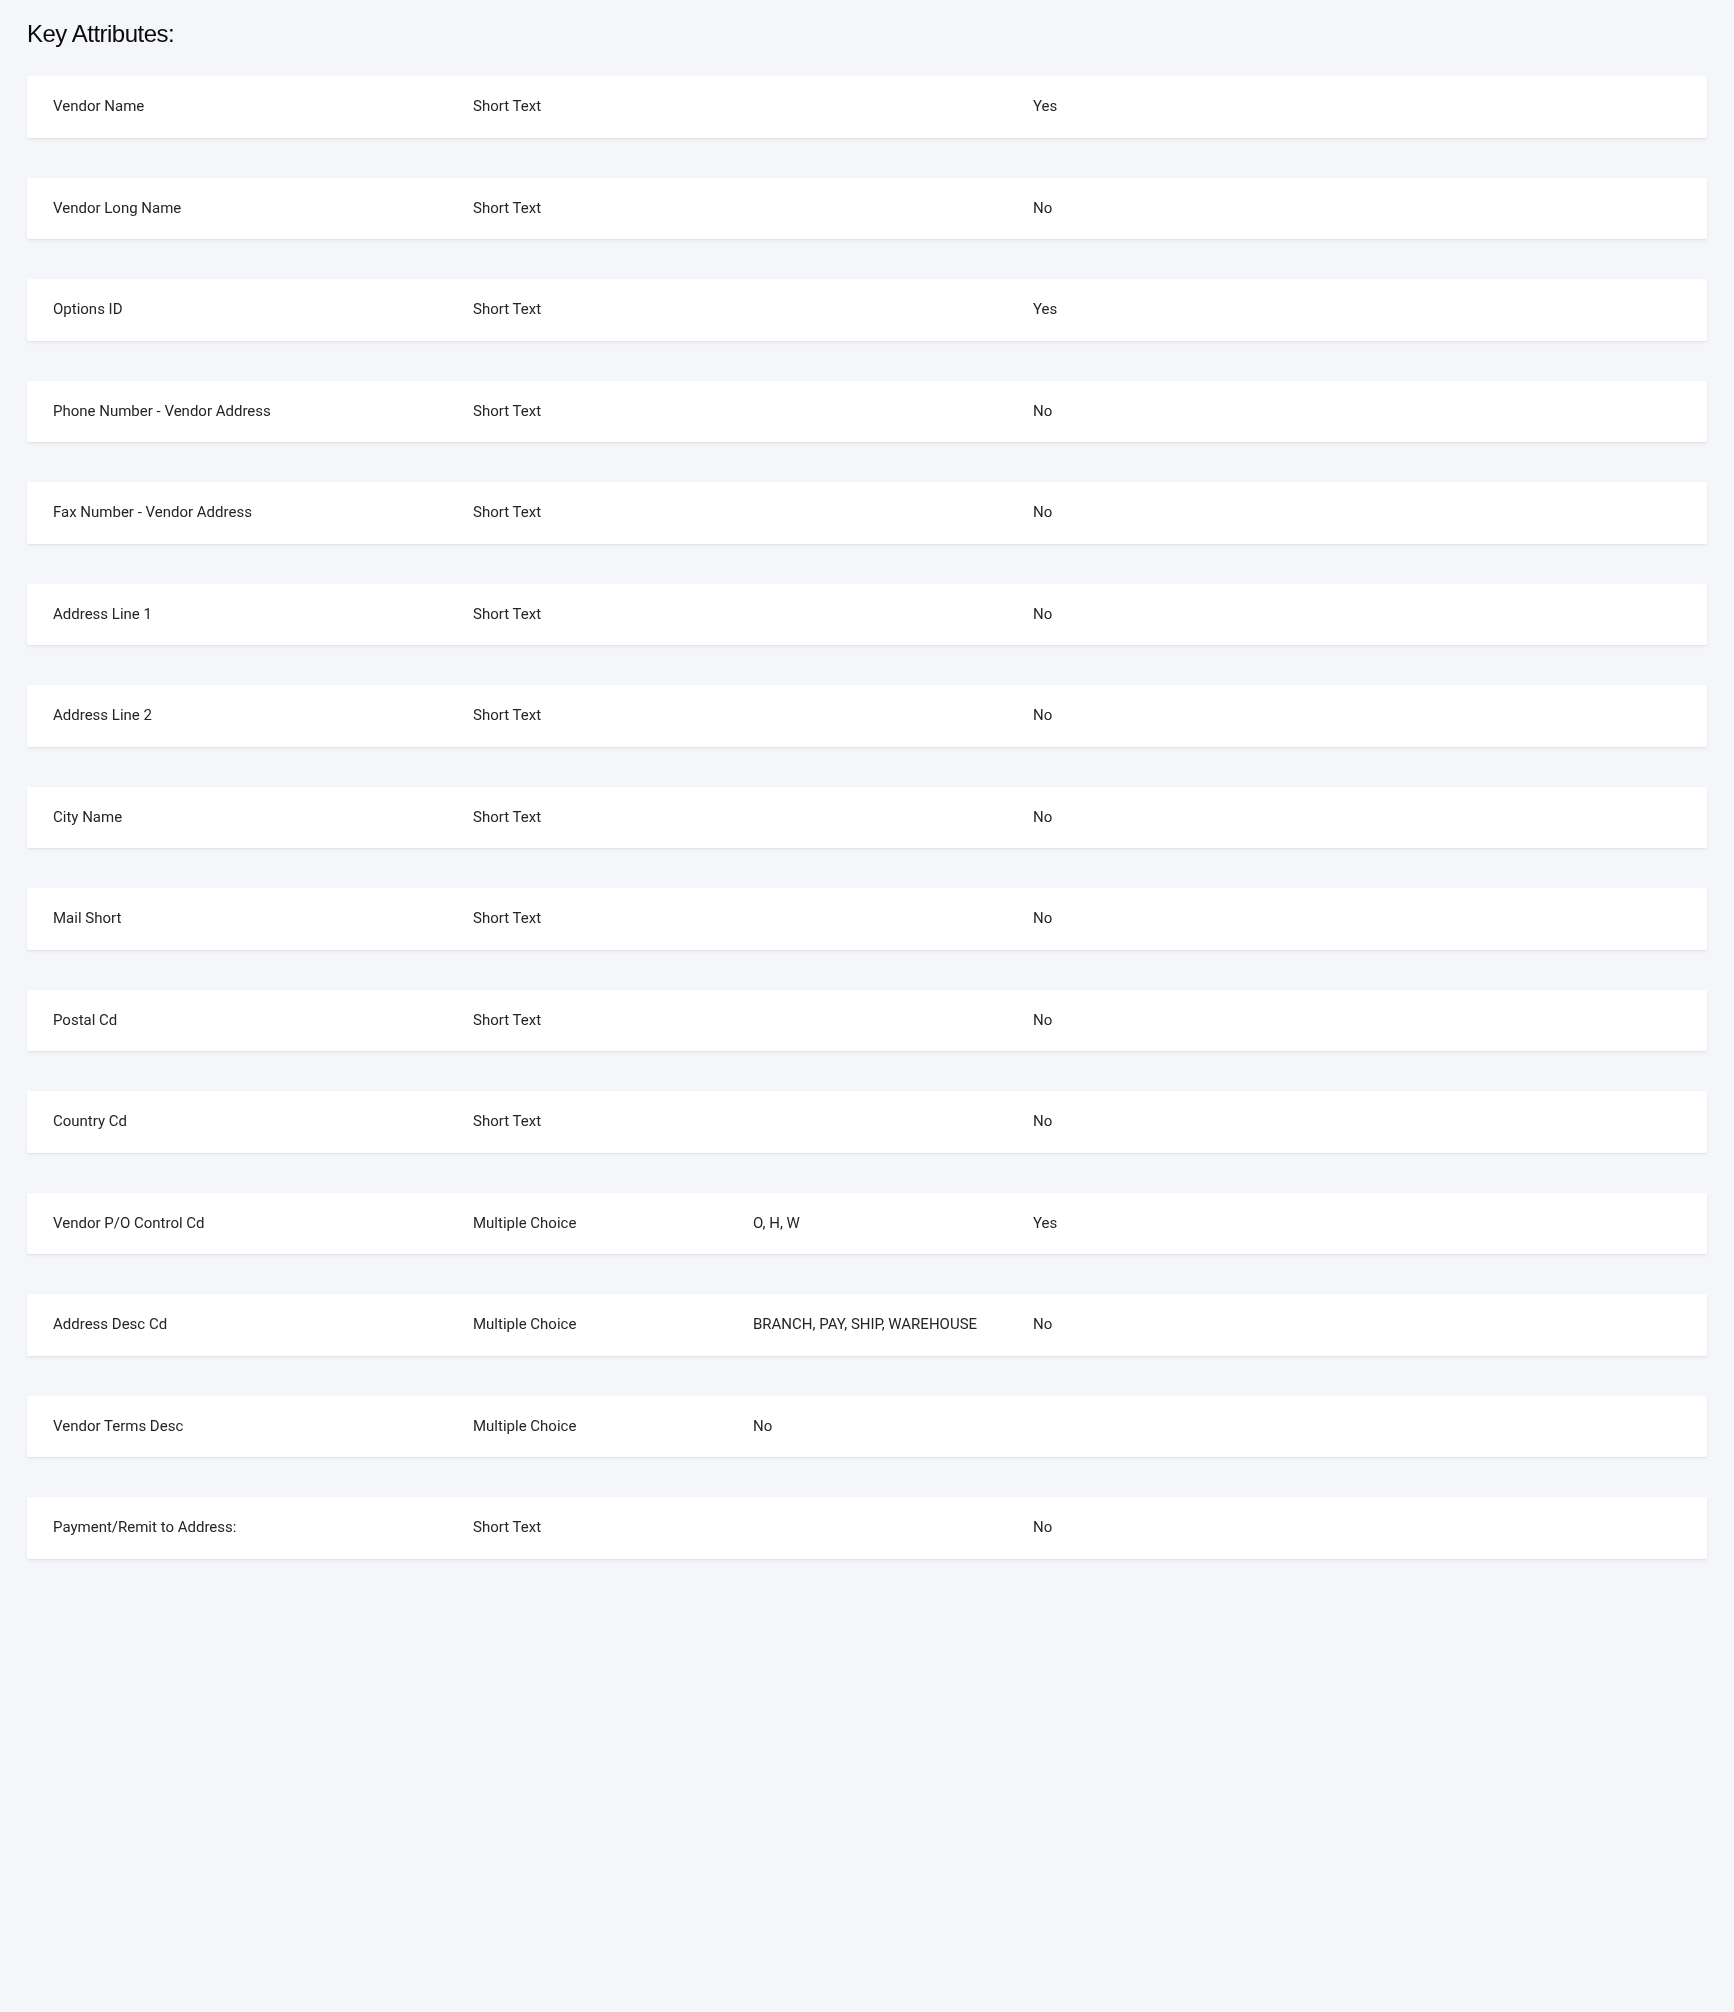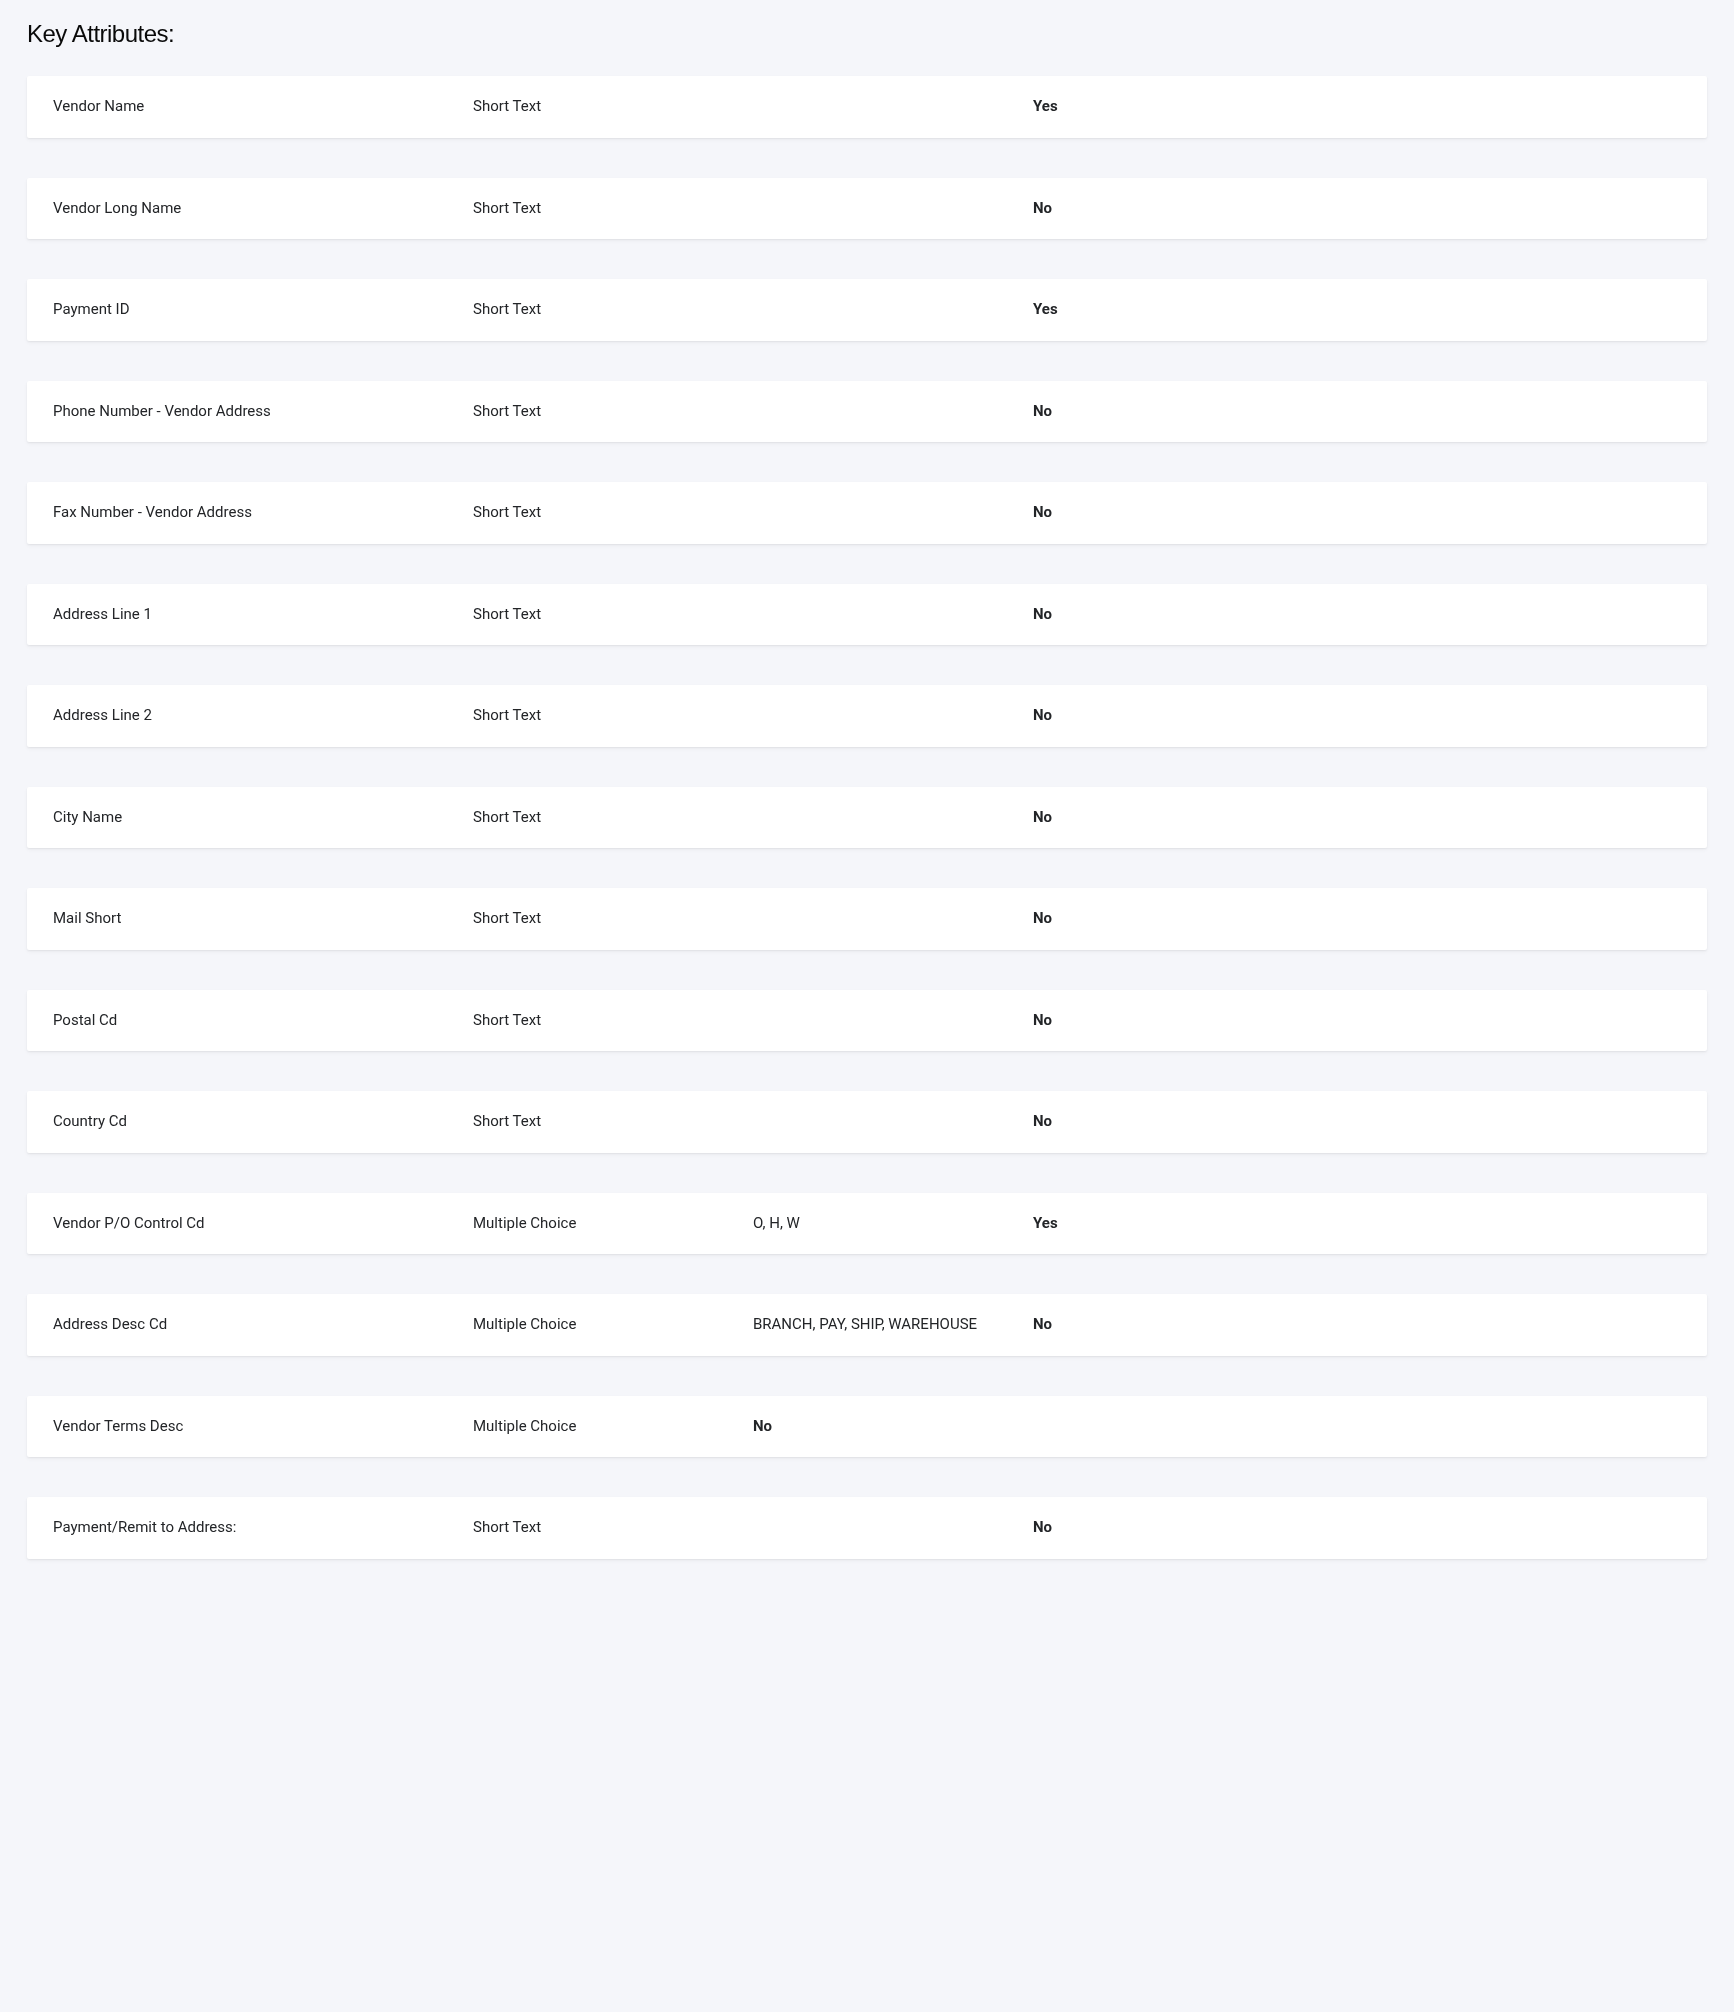--- a/index.html
+++ b/index.html
@@ -39,21 +39,20 @@
       flex: 0 0 420px;
     }
     .col-type {
       flex: 0 0 280px;
     }
     .col-options {
       flex: 0 0 280px;
     }
     .col-hidden {
       flex: 1;
-      font-weight: bold;
     }
     .table-header .col {
       font-weight: 600;
       color: #1a1a1a;
     }
     .attribute-rows {
       display: flex;
       flex-direction: column;
       gap: 40px;
     }
@@ -87,21 +86,21 @@
         <div class="col col-options"></div>
         <div class="col col-hidden">Yes</div>
       </div>
       <div class="attribute-row">
         <div class="col col-name">Vendor Long Name</div>
         <div class="col col-type">Short Text</div>
         <div class="col col-options"></div>
         <div class="col col-hidden">No</div>
       </div>
       <div class="attribute-row">
-        <div class="col col-name">Payment ID</div>
+        <div class="col col-name">Options ID</div>
         <div class="col col-type">Short Text</div>
         <div class="col col-options"></div>
         <div class="col col-hidden">Yes</div>
       </div>
       <div class="attribute-row">
         <div class="col col-name">Phone Number - Vendor Address</div>
         <div class="col col-type">Short Text</div>
         <div class="col col-options"></div>
         <div class="col col-hidden">No</div>
       </div>

